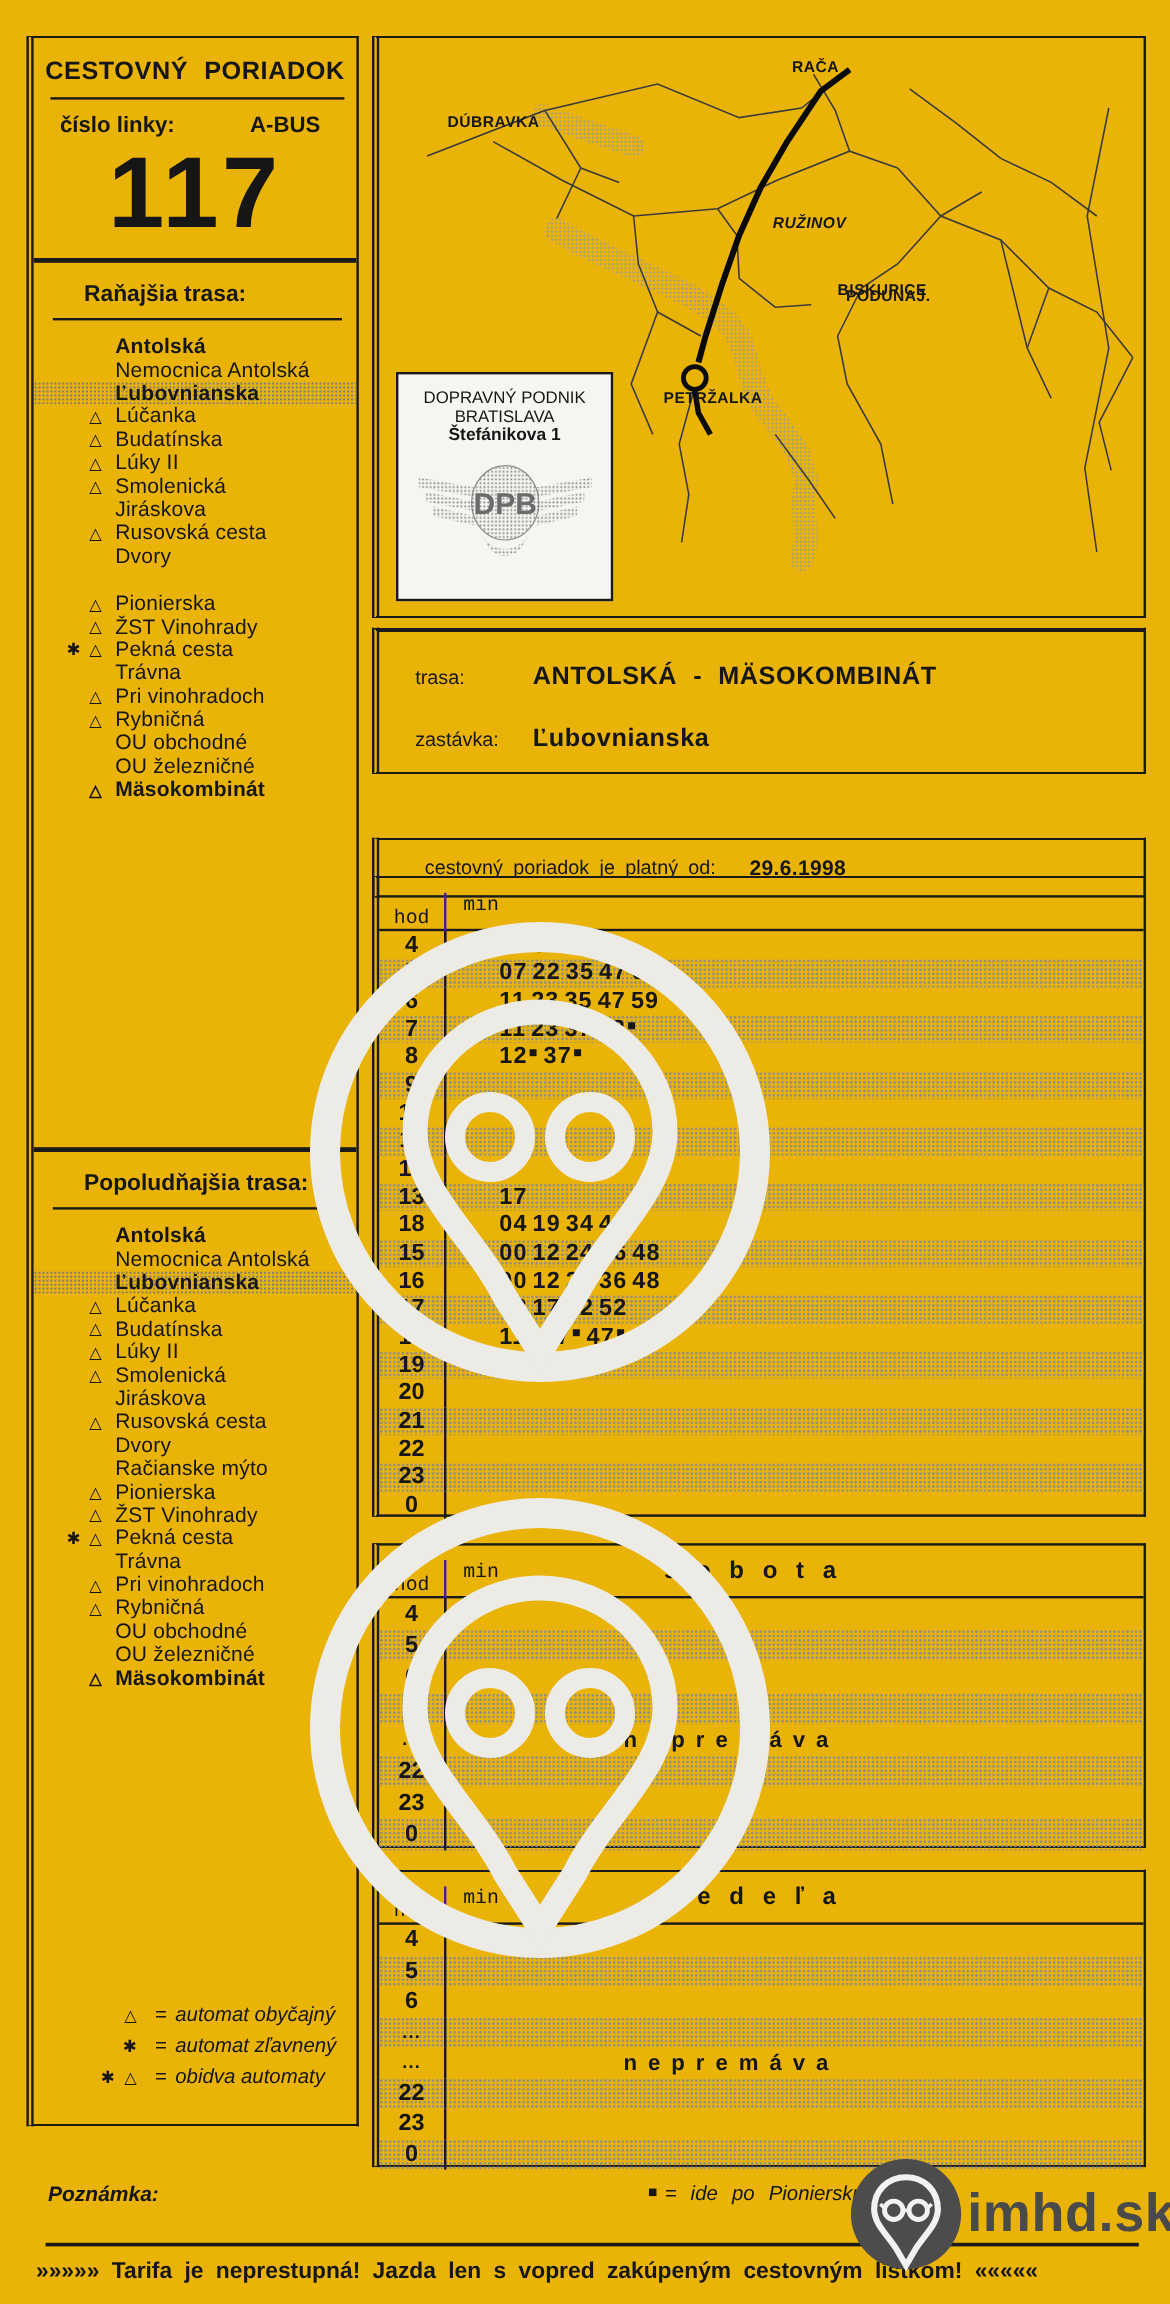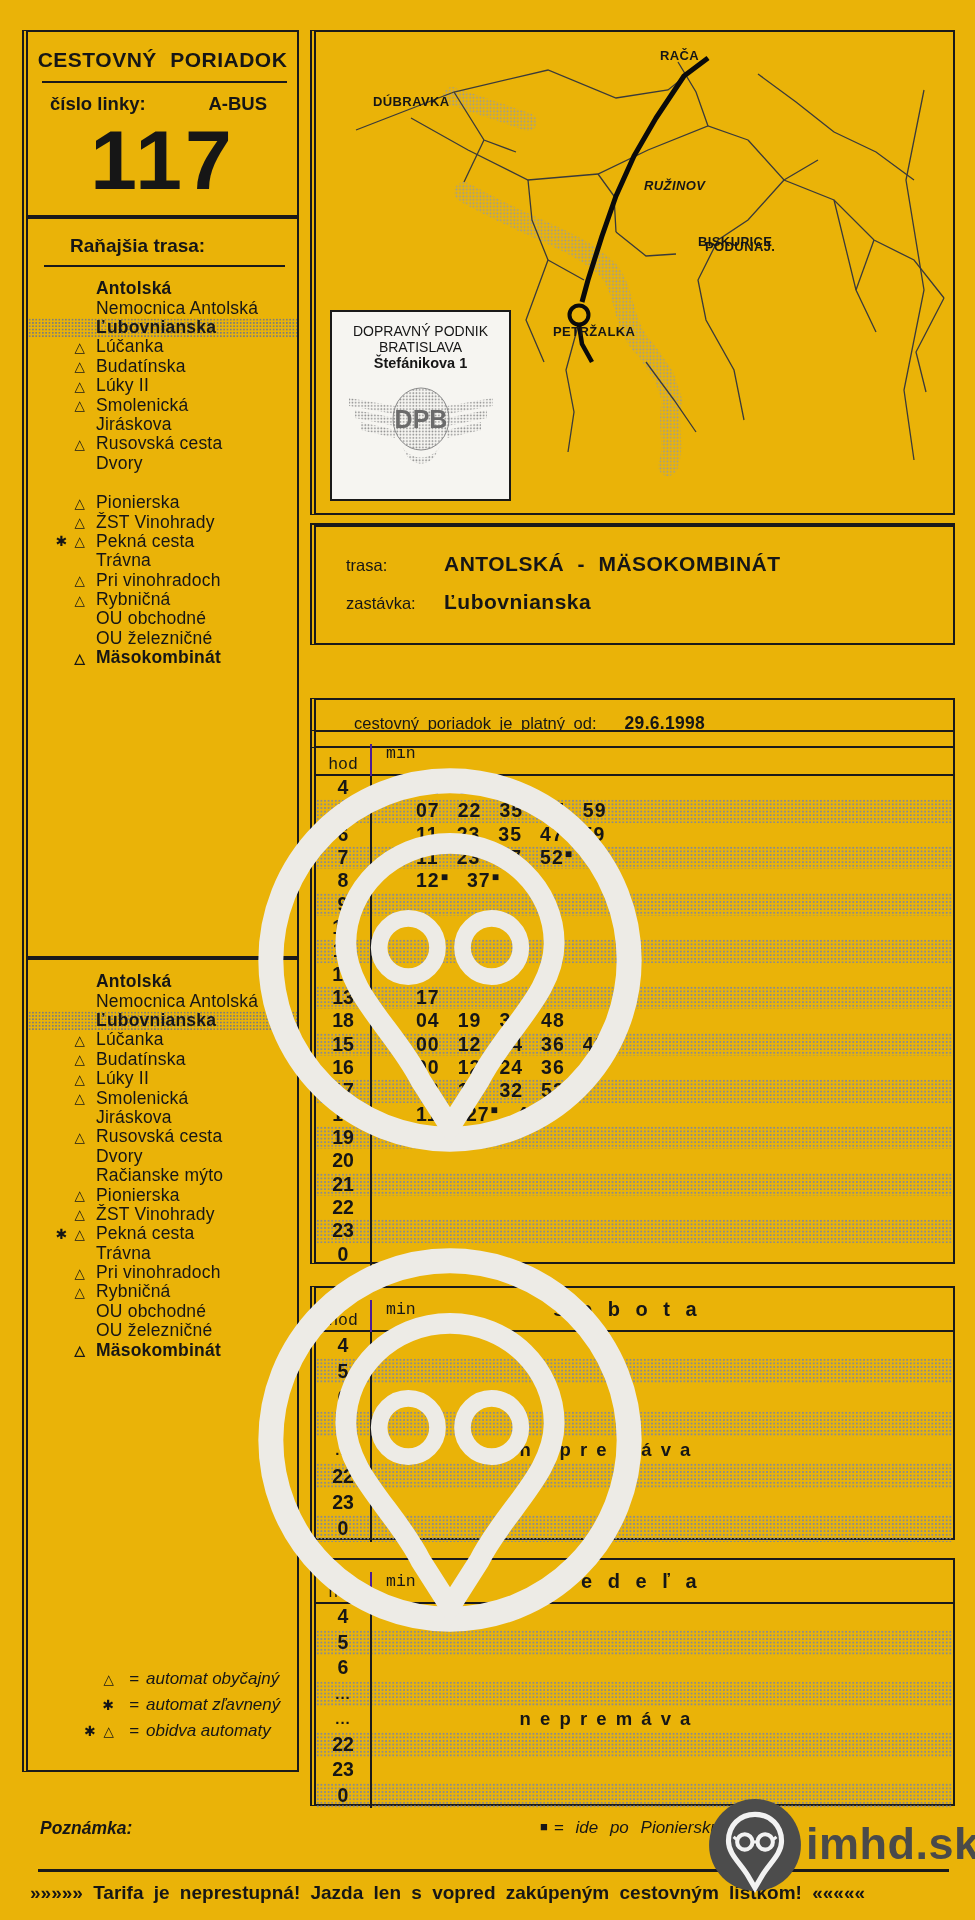--- a/index.html
+++ b/index.html
@@ -38,40 +38,40 @@
   .map-label{position:absolute;font-weight:bold;font-size:13px;letter-spacing:.4px;}
   .dpb{position:absolute;left:14px;top:278px;width:181px;height:191px;border:2px solid #1a1a1a;background:#f6f5f1;text-align:center;padding-top:11px;box-sizing:border-box;}
   .dpb .l1,.dpb .l2{font-weight:normal;font-size:14px;}
   .dpb .l3{font-weight:bold;font-size:14.5px;}
   .dpb svg{margin-top:5px;}
 
   
   .ri-box{left:310px;top:523px;width:645px;height:122px;border-top-width:4px;}
   .ri-row{display:flex;align-items:baseline;}
   .ri-row.r1{margin-top:25px;}
-  .ri-row.r2{margin-top:14px;}
+  .ri-row.r2{margin-top:28px;}
   .ri-label{margin-left:30px;width:98px;font-size:16.5px;}
   .ri-val{font-weight:bold;font-size:21px;letter-spacing:.5px;word-spacing:7px;}
   .val-box{left:310px;top:698px;width:645px;height:50px;display:flex;align-items:center;}
   .val-label{padding-left:38px;font-size:16.5px;word-spacing:4px;}
   .val-date{margin-left:28px;font-weight:bold;font-size:17.5px;letter-spacing:.3px;}
 
   
   .tt{position:absolute;left:310px;width:645px;border:2px solid #1a1a1a;border-left:6px double #1a1a1a;box-sizing:border-box;}
   #wk{top:730px;height:534px;--rh:23.33px;}
   #sat{top:1286px;height:254px;--rh:26.2px;}
   #sun{top:1558px;height:248px;--rh:25.5px;}
   .tthead{display:flex;align-items:center;height:42px;border-bottom:2px solid #1a1a1a;}
   .th-hod{width:56px;height:100%;display:flex;align-items:center;justify-content:center;border-right:2px solid #4c1d95;box-sizing:border-box;font-family:"Liberation Mono",monospace;font-size:16.5px;margin-top:23px;}
   .th-min{width:62px;padding-left:14px;font-family:"Liberation Mono",monospace;font-size:16.5px;}
   .th-day{flex:1;text-align:center;font-weight:bold;font-size:20px;letter-spacing:1px;word-spacing:8px;padding-right:150px;}
   .ttrow{display:flex;align-items:center;height:var(--rh);}
   .hh{width:56px;height:100%;display:flex;align-items:center;justify-content:center;border-right:2px solid #1a1a1a;box-sizing:border-box;font-size:19.5px;font-weight:bold;}
   .hh.dots{font-size:15px;letter-spacing:1px;}
-  .mm{flex:1;height:100%;display:flex;align-items:center;padding-left:44px;column-gap:18px;font-size:19.5px;font-weight:bold;letter-spacing:1px;}
+  .mm{flex:1;height:100%;display:flex;align-items:center;padding-left:44px;column-gap:4px;font-size:19.5px;font-weight:bold;letter-spacing:1px;}
   .tok{display:inline-flex;align-items:center;}
   .sq{font-size:12px;margin-left:1px;transform:translateY(-4px);}
   .nep{flex:1;text-align:center;font-weight:bold;font-size:18.5px;padding-right:115px;word-spacing:4px;}
   .striped{background-image:radial-gradient(circle,#8c8c8c .95px,rgba(0,0,0,0) 1.1px);background-size:3.6px 3.6px;}
 
   
   .f-note{position:absolute;left:40px;top:1818px;font-style:italic;font-weight:bold;font-size:17.5px;}
   .f-mark{position:absolute;left:540px;top:1818px;font-style:italic;font-size:17px;word-spacing:7px;white-space:nowrap;}
   .f-mark .sqm{font-style:normal;font-size:13px;vertical-align:2px;margin-right:6px;}
   .f-logo{position:absolute;left:706px;top:1796px;z-index:6;}
@@ -213,20 +213,21 @@
               <span class="tri">△</span>
             </span>
             <span class="nm">Mäsokombinát</span>
           </div>
         </div>
     </div>
 
     <div class="divider2"></div>
 
     <div class="sec a">
+      <div class="sec-title">Popoludňajšia trasa:</div>
       <div class="stops" id="afternoon-stops">
           <div class="stop bold">
             <span class="mark"></span>
             <span class="nm">Antolská</span>
           </div>
           <div class="stop">
             <span class="mark"></span>
             <span class="nm">Nemocnica Antolská</span>
           </div>
           <div class="stop bold hl">

